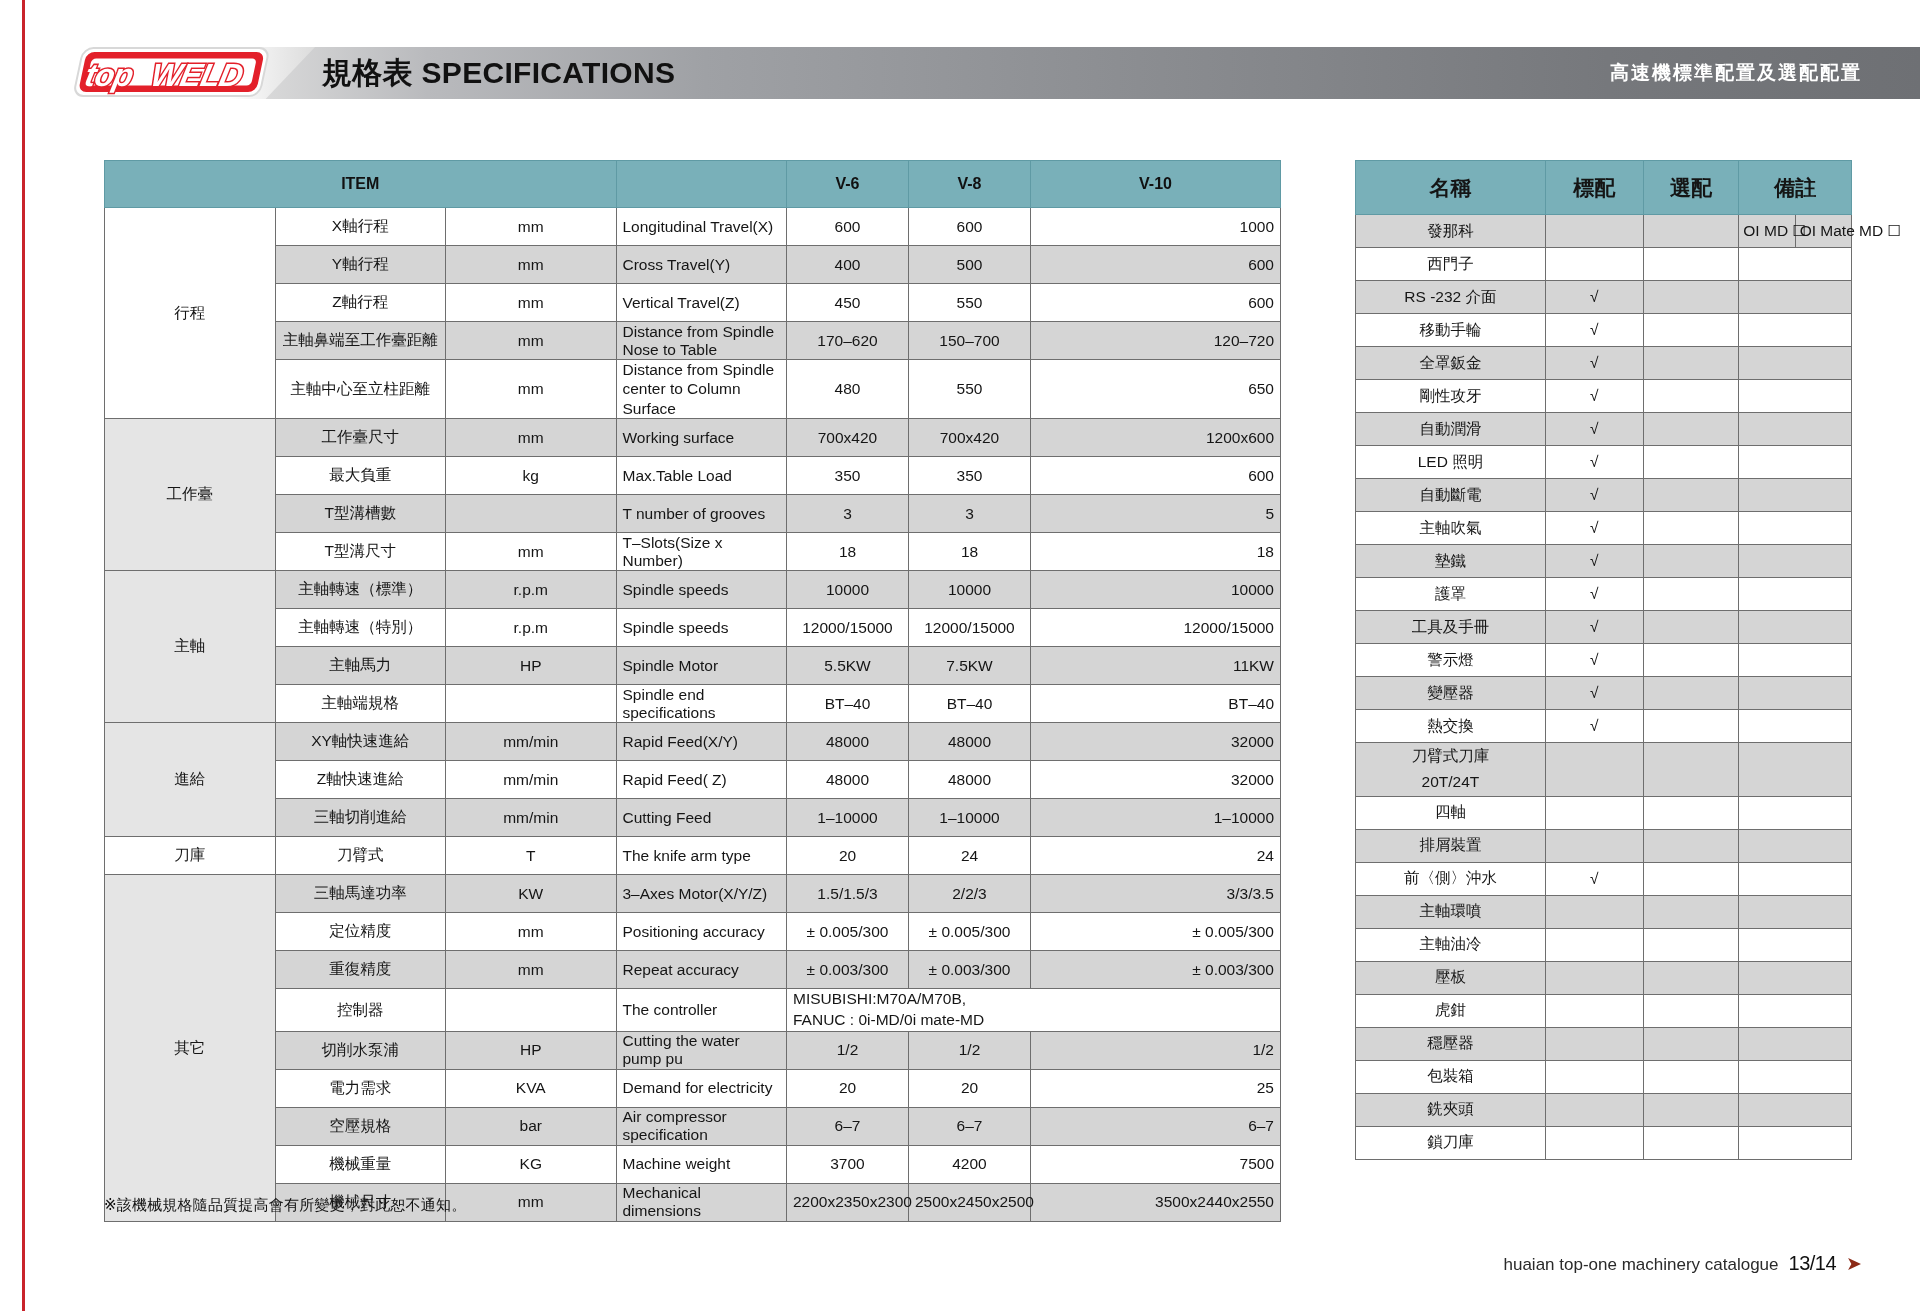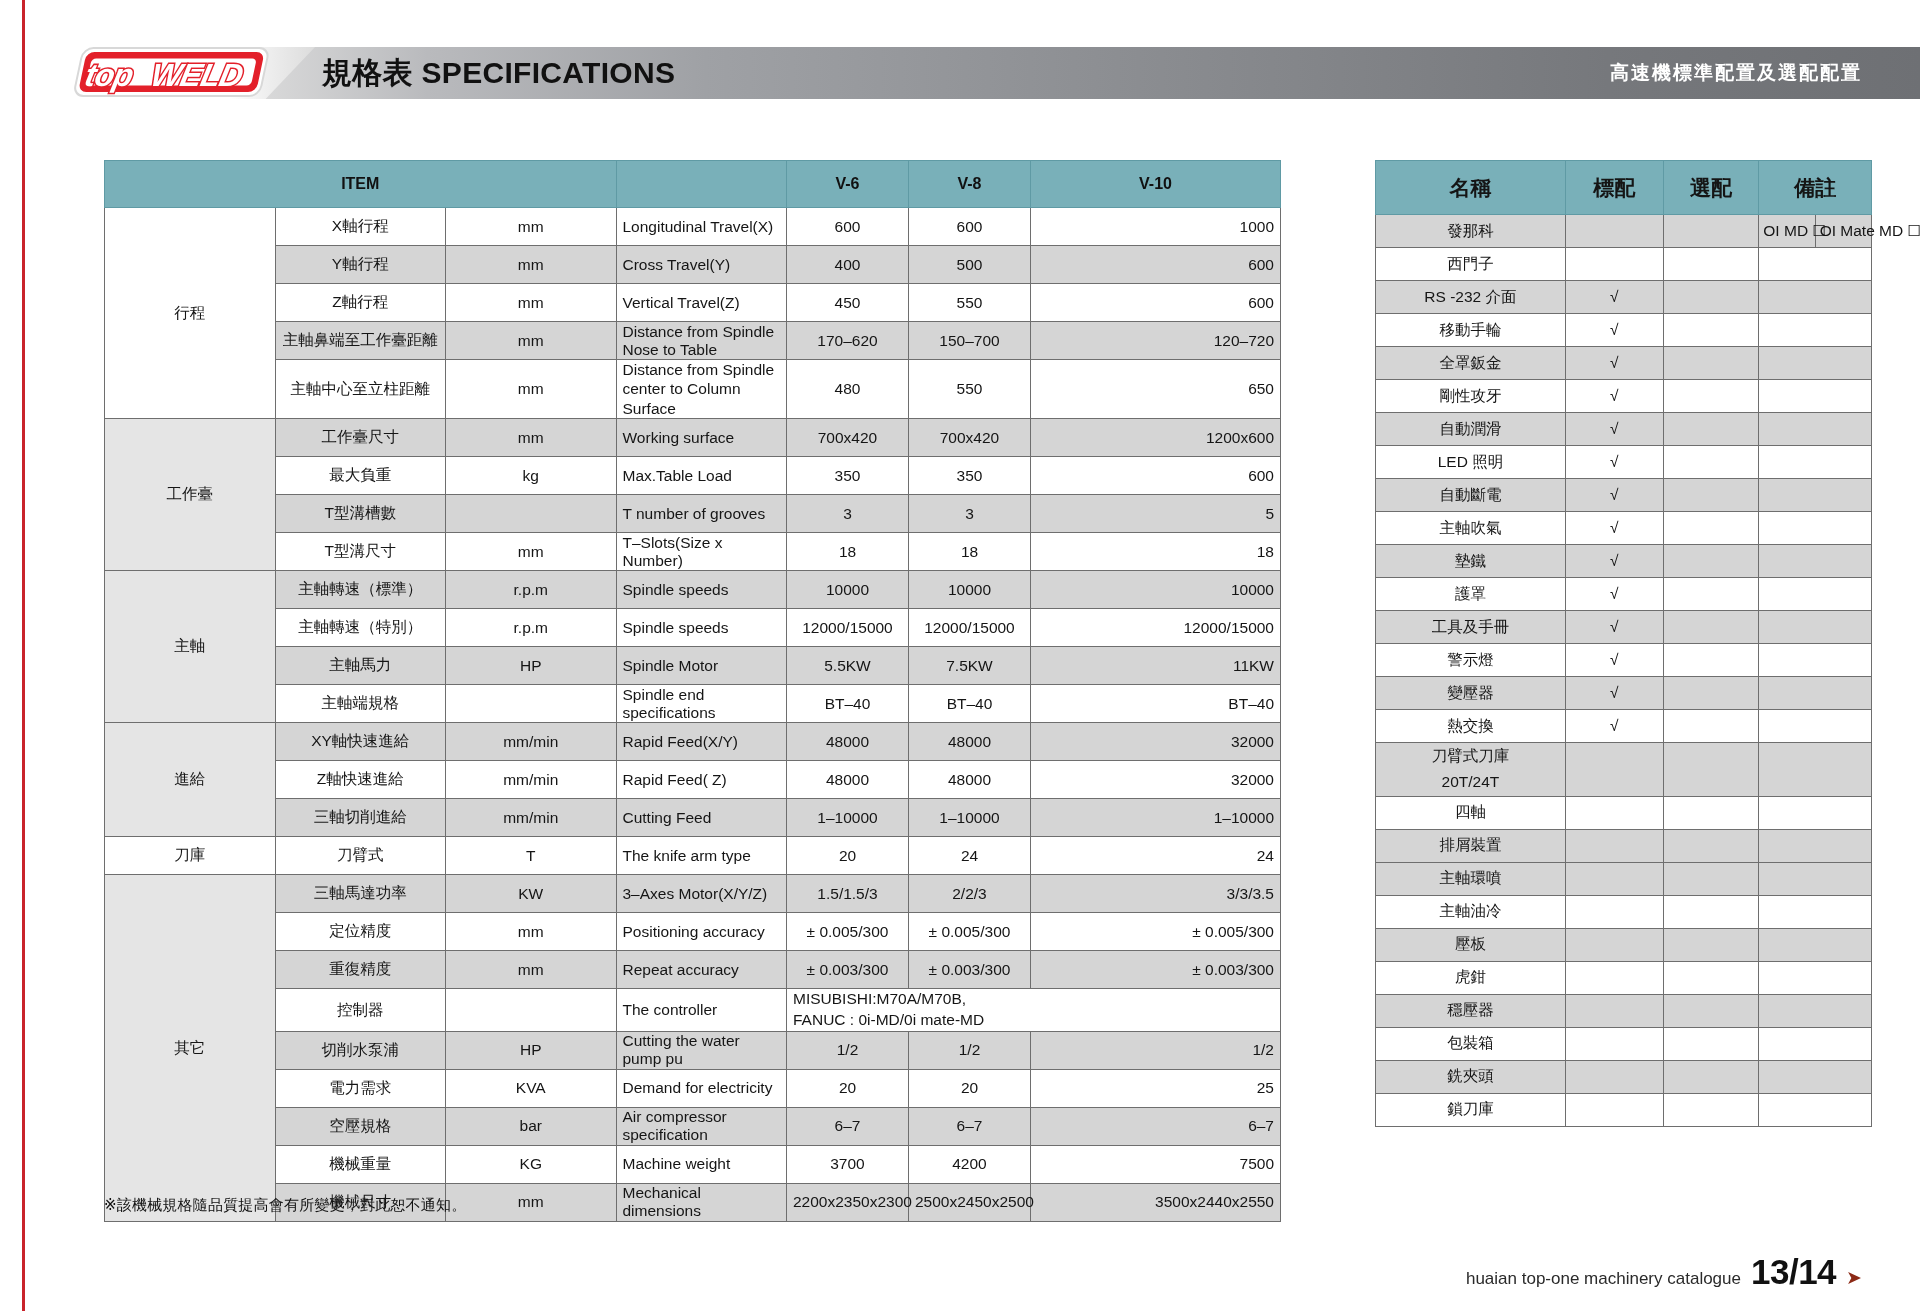--- a/index.html
+++ b/index.html
@@ -79,21 +79,21 @@
   .col-v6    { width: 122px; text-align:center;}
   .col-v8    { width: 122px; text-align:center;}
   .col-v10   { width: 250px; text-align:right;}
   tr.alt td.cell { background: #d5d5d5; }
   tr.alt td.col-group { background:#e5e5e5; }
   td.cell { background: #ffffff; }
   td.ctrl { text-align:left; padding-left:14px; line-height:1.35; font-size:15px; height:50px;}
   .hdr-blank { background:#79b0b9; }
 
   
-  .opt-wrap { position:absolute; left: 1355px; top:160px; width: 406px; margin-left: 20px; }
+  .opt-wrap { position:absolute; left: 1355px; top:160px; width: 406px; }
   table.opt { border-collapse: collapse; width: 497px; table-layout: fixed; }
   table.opt td, table.opt th {
     border: 1px solid #6e6e6e;
     font-size: 15.5px;
     height: 33px;
     text-align:center;
     color:#151515;
     padding: 0 4px;
   }
   table.opt th {
@@ -116,21 +116,21 @@
   .note {
     position:absolute; left:104px; top:1196px;
     font-size:15px; color:#111; letter-spacing:.2px;
   }
   .footer {
     position:absolute; right:58px; top:1252px;
     display:flex; align-items:baseline; gap:10px;
     white-space:nowrap;
   }
   .footer-text { font-size:17px; color:#2a2a2a; }
-  .footer-page { font-size:35px; font-weight:700; color:#111; letter-spacing:-.5px;}
+  .footer-page { font-size:20px; font-weight:400; color:#111; letter-spacing:-.5px;}
   .footer-arrow { color:#8c2a16; font-size:19px; font-weight:700; }
 </style>
 </head>
 <body>
 
 <div class="page-border-left"></div>
 
 <div class="header">
   <div class="header-bar"></div>
   <div class="header-notch"></div>
@@ -498,20 +498,26 @@
           <td class="o-std tick"></td>
           <td class="o-opt tick"></td>
           <td colspan="2" class="rm-cell"></td>
         </tr>
         <tr class="alt">
           <td class="o-name">排屑裝置</td>
           <td class="o-std tick"></td>
           <td class="o-opt tick"></td>
           <td colspan="2" class="rm-cell"></td>
         </tr>
+        <tr>
+          <td class="o-name">前〈側〉沖水</td>
+          <td class="o-std tick">√</td>
+          <td class="o-opt tick"></td>
+          <td colspan="2" class="rm-cell"></td>
+        </tr>
         <tr class="alt">
           <td class="o-name">主軸環噴</td>
           <td class="o-std tick"></td>
           <td class="o-opt tick"></td>
           <td colspan="2" class="rm-cell"></td>
         </tr>
         <tr>
           <td class="o-name">主軸油冷</td>
           <td class="o-std tick"></td>
           <td class="o-opt tick"></td>

